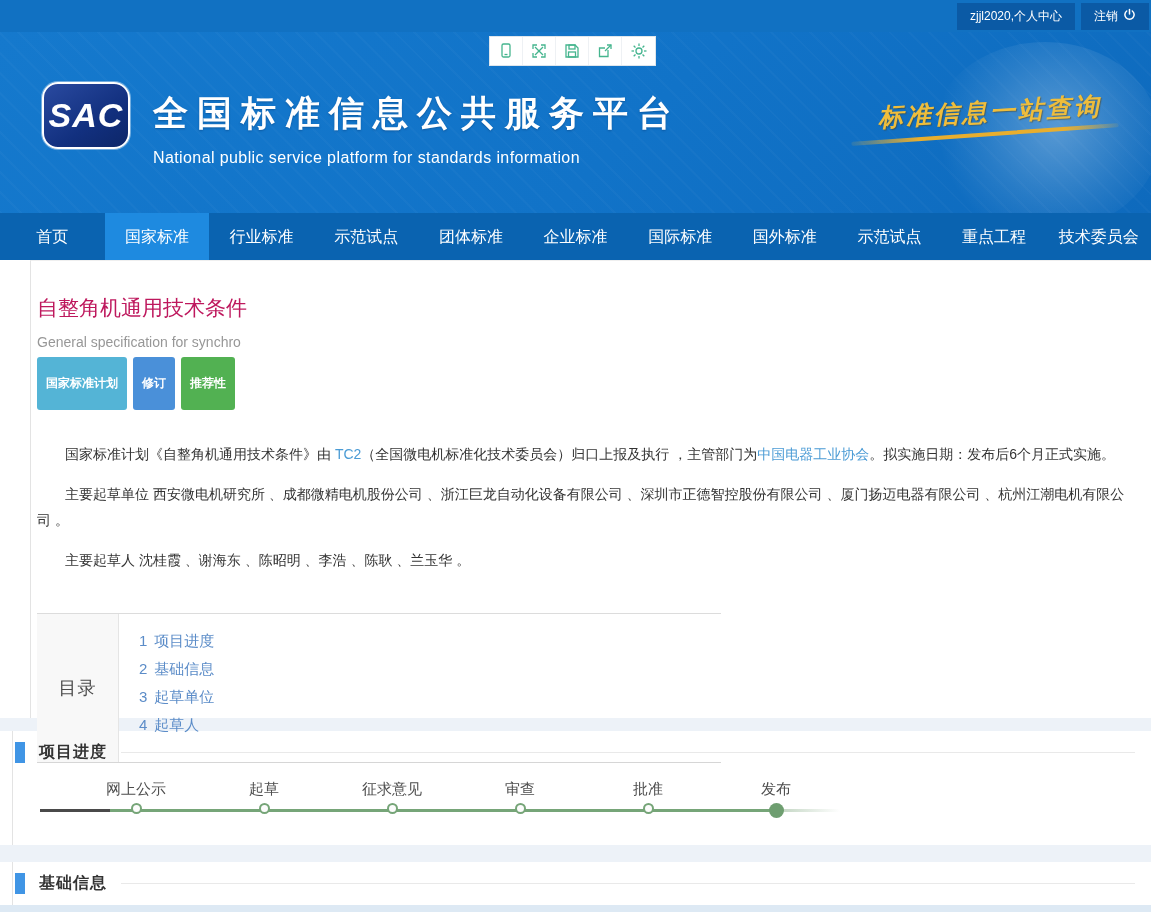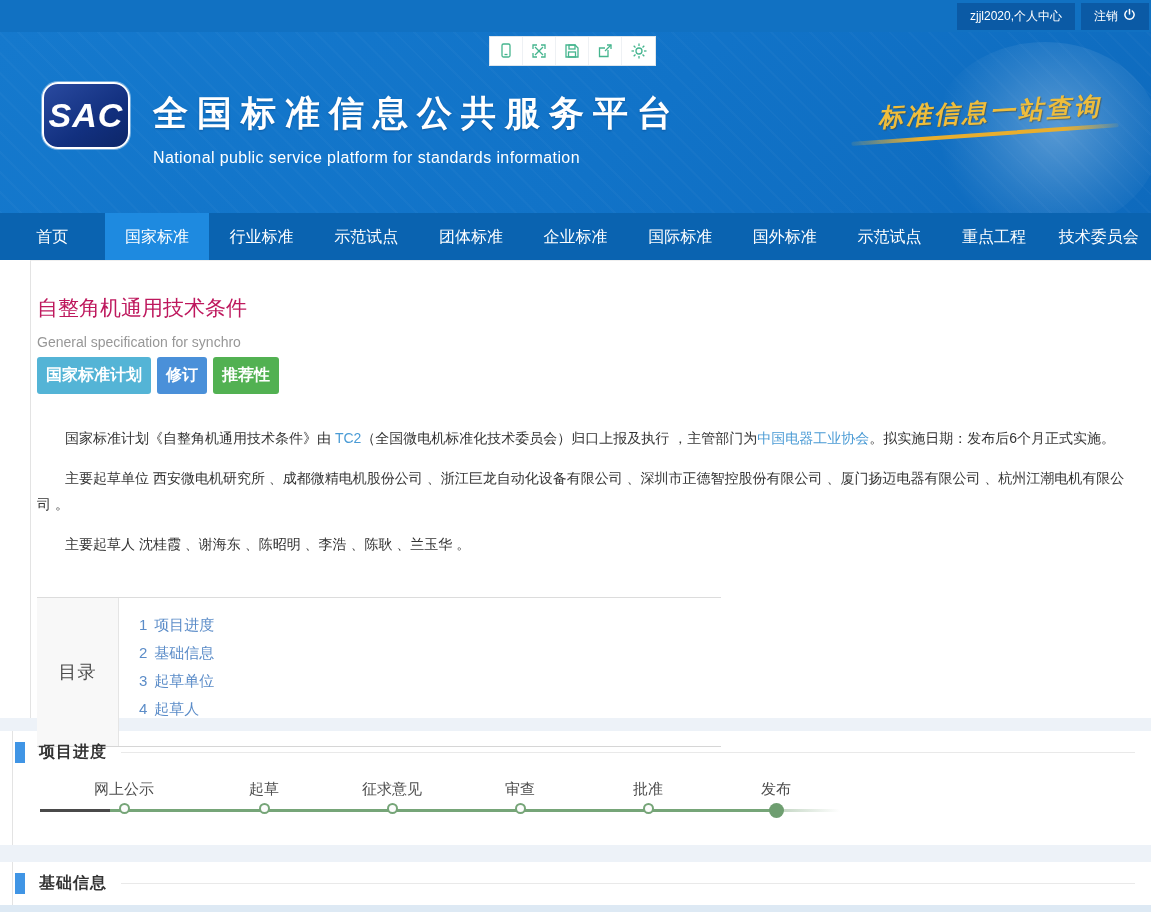--- a/index.html
+++ b/index.html
@@ -42,21 +42,21 @@
   .gap1 { height:13px; background:#edf2f8; }
   .gap2 { height:17px; background:#edf2f8; }
   .card-section { margin-left:12px; border-left:1px solid #e3e3e3; }
   .card-progress { height:114px; }
   .card-basic { height:43px; }
   .bottom-band { height:7px; background:#dde9f4; }
 
   .std-title { font-size:21px; color:#be185d; }
   .std-subtitle { font-size:14px; color:#979797; margin-top:12px; }
   .tags { margin-top:7px; display:flex; gap:6px; }
-  .tag { color:#fff; font-size:16px; font-weight:bold; padding:8px 9px; border-radius:3px; }
+  .tag { color:#fff; font-size:12px; font-weight:bold; padding:18px 9px; border-radius:3px; }
   .tag-plan { background:#54b4d6; }
   .tag-revise { background:#4a90d9; }
   .tag-recommend { background:#52b152; }
 
   .para { font-size:14px; color:#333; line-height:26px; text-indent:2em; margin-top:14px; }
   .para.first { margin-top:31px; }
   .inline-link { color:#4a9bd5; cursor:pointer; text-decoration:none; }
 
   
   .toc { margin-top:40px; width:684px; display:flex; border-top:1px solid #dcdcdc; border-bottom:1px solid #d6d6d6; min-height:144px; }
@@ -74,21 +74,21 @@
   .section-marker { width:10px; height:21px; background:#4095e5; margin-left:2px; margin-right:14px; }
   .section-title { font-size:16px; font-weight:bold; color:#333; letter-spacing:1px; }
   .section-line { flex:1; height:1px; background:#e9e9e9; margin:0 16px 0 14px; }
 
   
   .timeline { position:relative; height:64px; margin-top:16px; }
   .tl-line-dark  { position:absolute; left:27px;  top:30px; width:70px;  height:3px; background:#4a4a4a; }
   .tl-line-green { position:absolute; left:97px;  top:30px; width:666px; height:3px; background:#76a578; }
   .tl-line-fade  { position:absolute; left:763px; top:30px; width:64px;  height:3px; background:linear-gradient(to right,#bfd3bf,rgba(255,255,255,0)); }
   .tl-step { position:absolute; top:0; transform:translateX(-50%); text-align:center; }
-  .tl-step:nth-child(4) { left:111px; } .tl-step:nth-child(5) { left:251px; }
+  .tl-step:nth-child(4) { left:123px; } .tl-step:nth-child(5) { left:251px; }
   .tl-step:nth-child(6) { left:379px; } .tl-step:nth-child(7) { left:507px; }
   .tl-step:nth-child(8) { left:635px; } .tl-step:nth-child(9) { left:763px; }
   .tl-label { font-size:15px; color:#4d4d4d; line-height:20px; margin-bottom:4px; white-space:nowrap; }
   .tl-dot { width:11px; height:11px; border:2px solid #76a578; border-radius:50%; background:#fcfcfc; margin:0 auto; }
   .tl-step.filled .tl-dot { width:15px; height:15px; border:none; background:#6e9e70; }
 </style>
 </head>
 <body>
 
 <div class="page">

